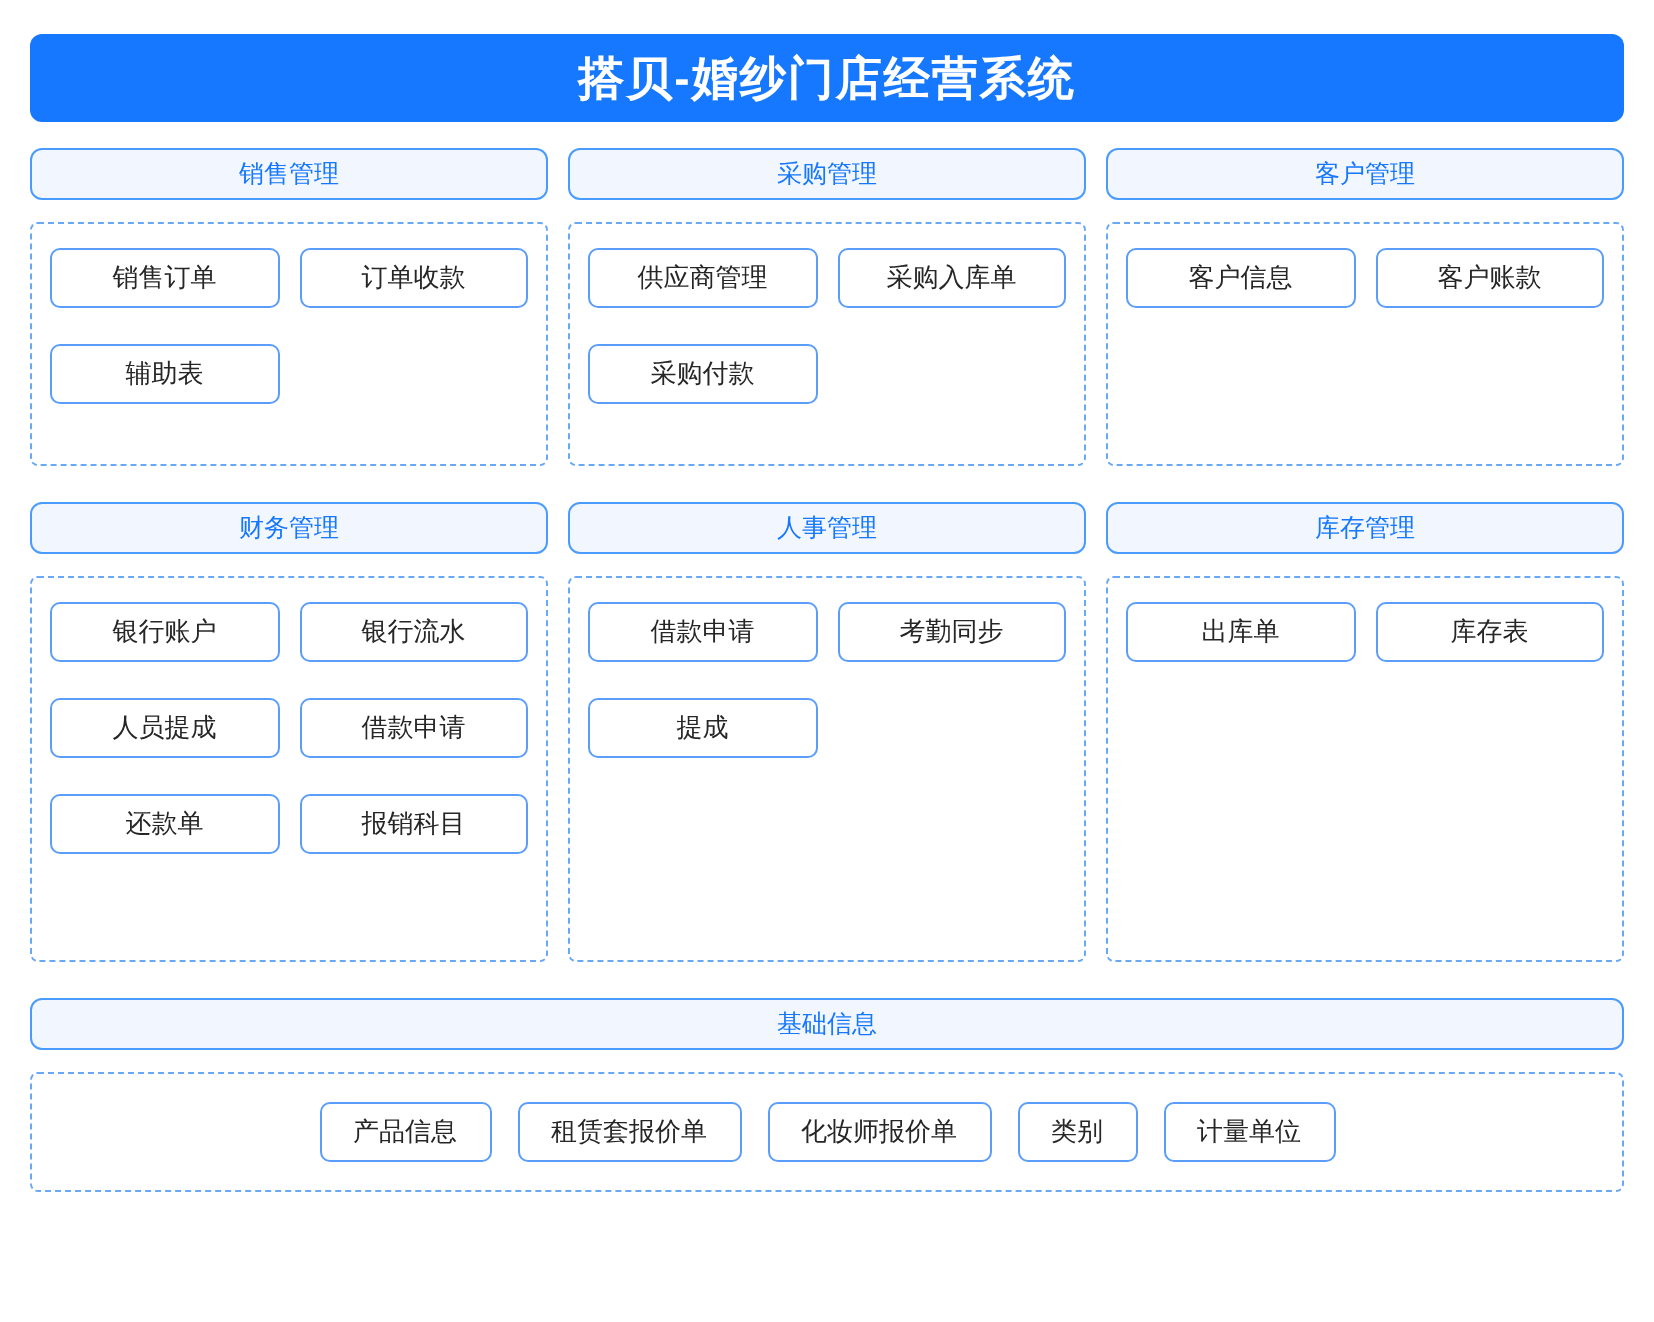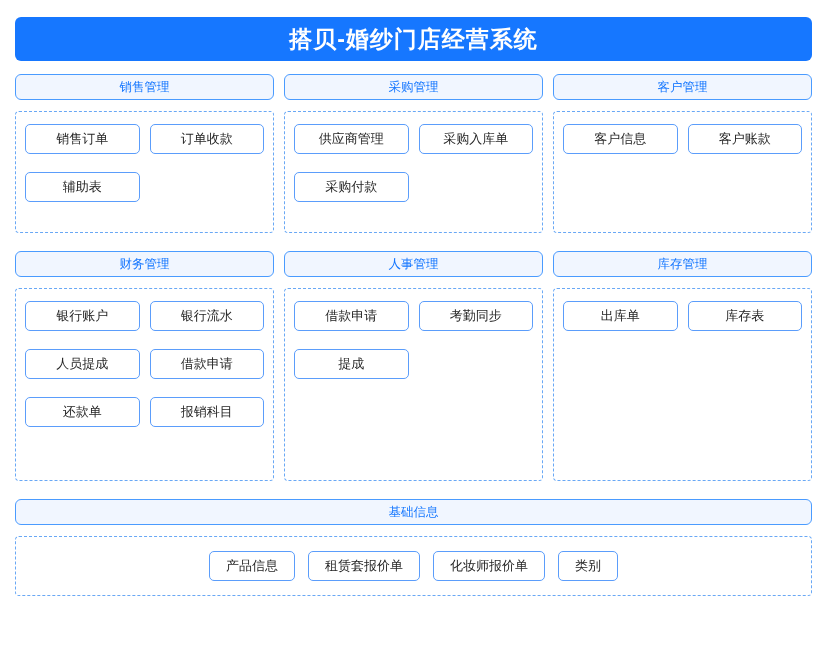--- a/index.html
+++ b/index.html
@@ -186,16 +186,17 @@
 
   </div>
 
   <div class="basic-section">
     <div class="section-header">基础信息</div>
     <div class="basic-items">
       <div class="item-btn">产品信息</div>
       <div class="item-btn">租赁套报价单</div>
       <div class="item-btn">化妆师报价单</div>
       <div class="item-btn">类别</div>
+      <div class="item-btn">计量单位</div>
     </div>
   </div>
 
 </div>
 
 </body></html>

